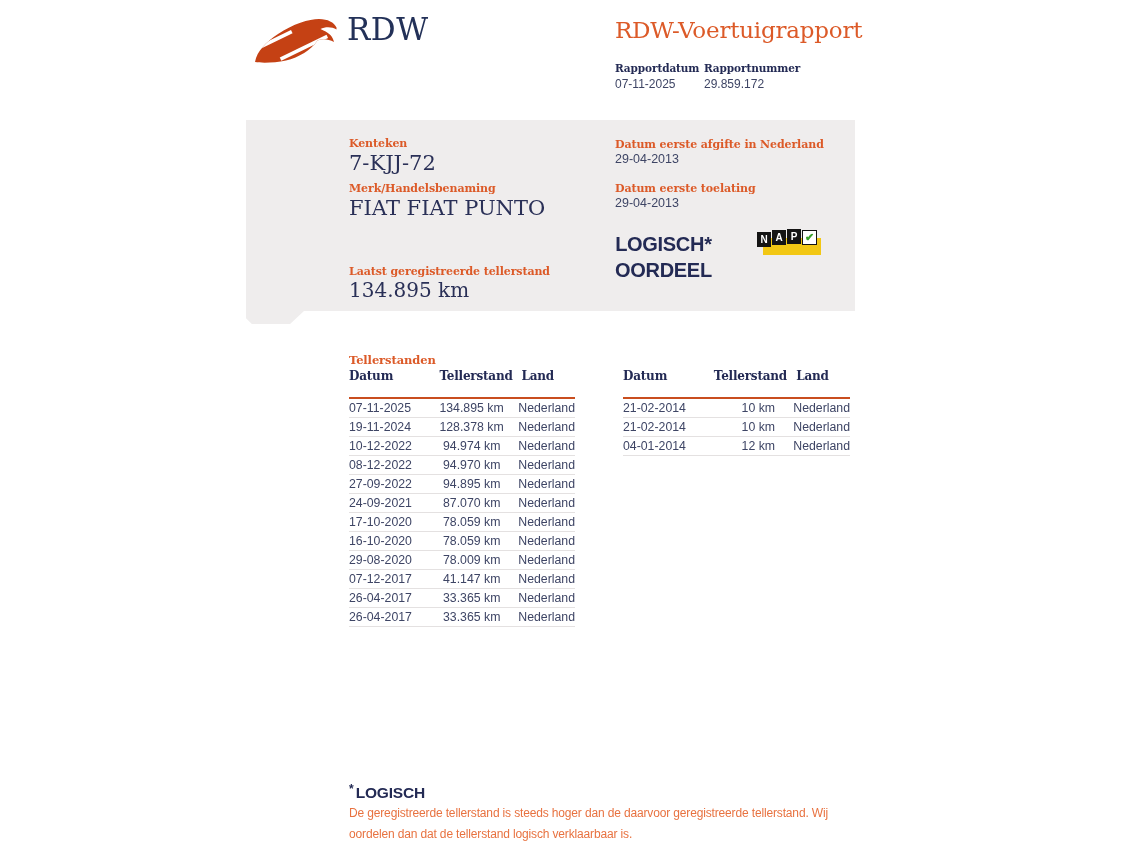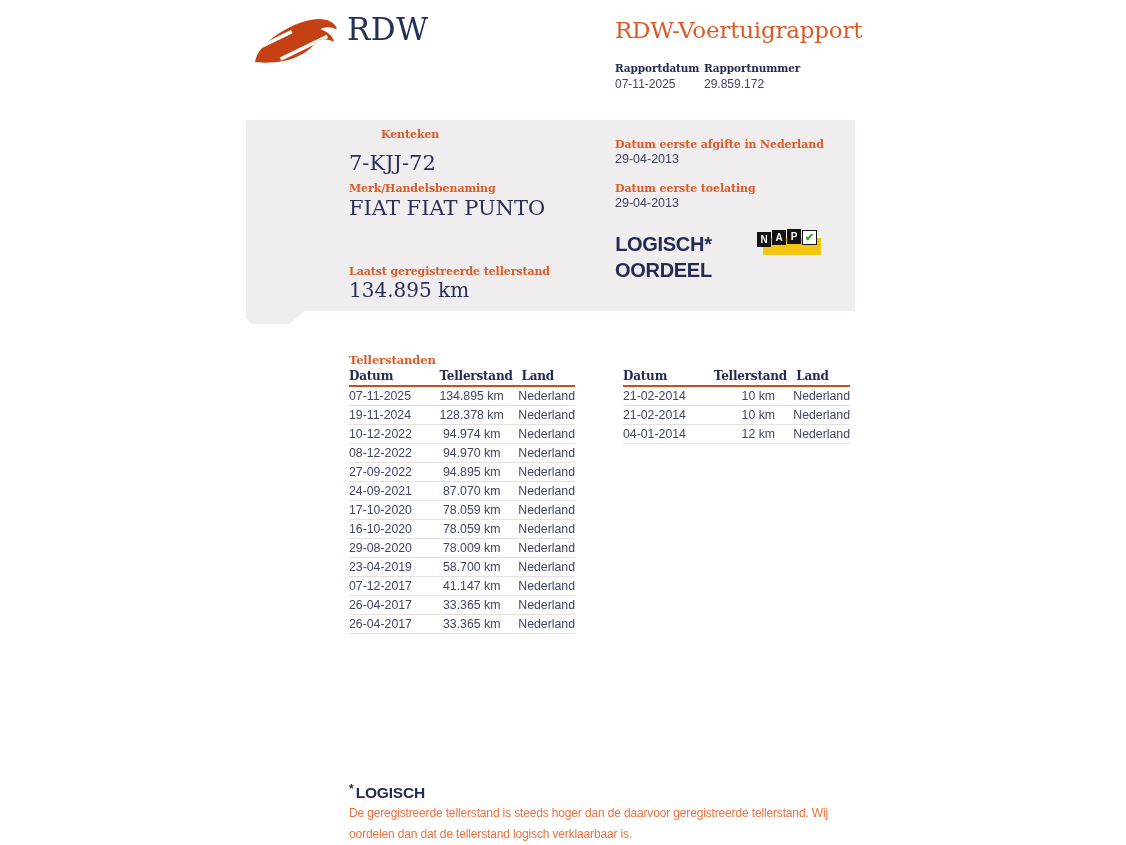--- a/index.html
+++ b/index.html
@@ -53,21 +53,21 @@
     clip-path:polygon(0 0,100% 0,76% 100%,10% 100%,0 55%);
   }
   .field-label{
     font-family:"DejaVu Serif",serif;font-weight:bold;
     font-size:11px;color:var(--accent-orange);letter-spacing:-0.1px;
   }
   .field-value-serif{
     font-family:"DejaVu Serif",serif;font-size:21px;color:var(--value-navy);text-align:center;
   }
   .field-value-sans{font-size:12.5px;color:var(--table-text);}
-  #kenteken-label{left:349px;top:128px;margin-left:32px;}
+  #kenteken-label{left:349px;top:137px;}
   #kenteken-value{left:349px;top:151px;}
   #merk-label{left:349px;top:182px;}
   #merk-value{left:349px;top:196px;}
   #laatst-label{left:349px;top:265px;}
   #laatst-value{left:349px;top:278px;font-size:20px;}
   #afgifte-label{left:615px;top:138px;}
   #afgifte-value{left:615px;top:152px;}
   #toelating-label{left:615px;top:182px;}
   #toelating-value{left:615px;top:196px;}
   #oordeel{
@@ -97,21 +97,21 @@
     font-family:"DejaVu Serif",serif;font-weight:bold;
     font-size:11.5px;color:var(--accent-orange);
   }
   .data-table{
     position:absolute;top:369px;border-collapse:collapse;table-layout:fixed;
   }
   #table-left{left:349px;width:226px;}
   #table-right{left:623px;width:227px;}
   .data-table th{
     font-family:"DejaVu Serif",serif;font-weight:bold;font-size:12px;
-    color:var(--navy);padding:0 0 2px 0;letter-spacing:-0.2px;
+    color:var(--navy);padding:0 0 14px 0;letter-spacing:-0.2px;
     border-bottom:2px solid var(--header-underline);
   }
   .data-table th:nth-child(1){width:40%;text-align:left;}
   .data-table th:nth-child(2){width:27%;text-align:right;}
   .data-table th:nth-child(3){width:33%;text-align:center;}
   .data-table td{
     font-size:12.3px;color:var(--table-text);
     height:18px;line-height:18px;padding:0;
     border-bottom:1px solid var(--divider);white-space:nowrap;
   }
@@ -244,25 +244,20 @@
         <td>16-10-2020</td>
         <td>78.059 km</td>
         <td>Nederland</td>
       </tr>
       <tr>
         <td>29-08-2020</td>
         <td>78.009 km</td>
         <td>Nederland</td>
       </tr>
       <tr>
-        <td>23-04-2019</td>
-        <td>58.700 km</td>
-        <td>Nederland</td>
-      </tr>
-      <tr>
         <td>07-12-2017</td>
         <td>41.147 km</td>
         <td>Nederland</td>
       </tr>
       <tr>
         <td>26-04-2017</td>
         <td>33.365 km</td>
         <td>Nederland</td>
       </tr>
       <tr>

